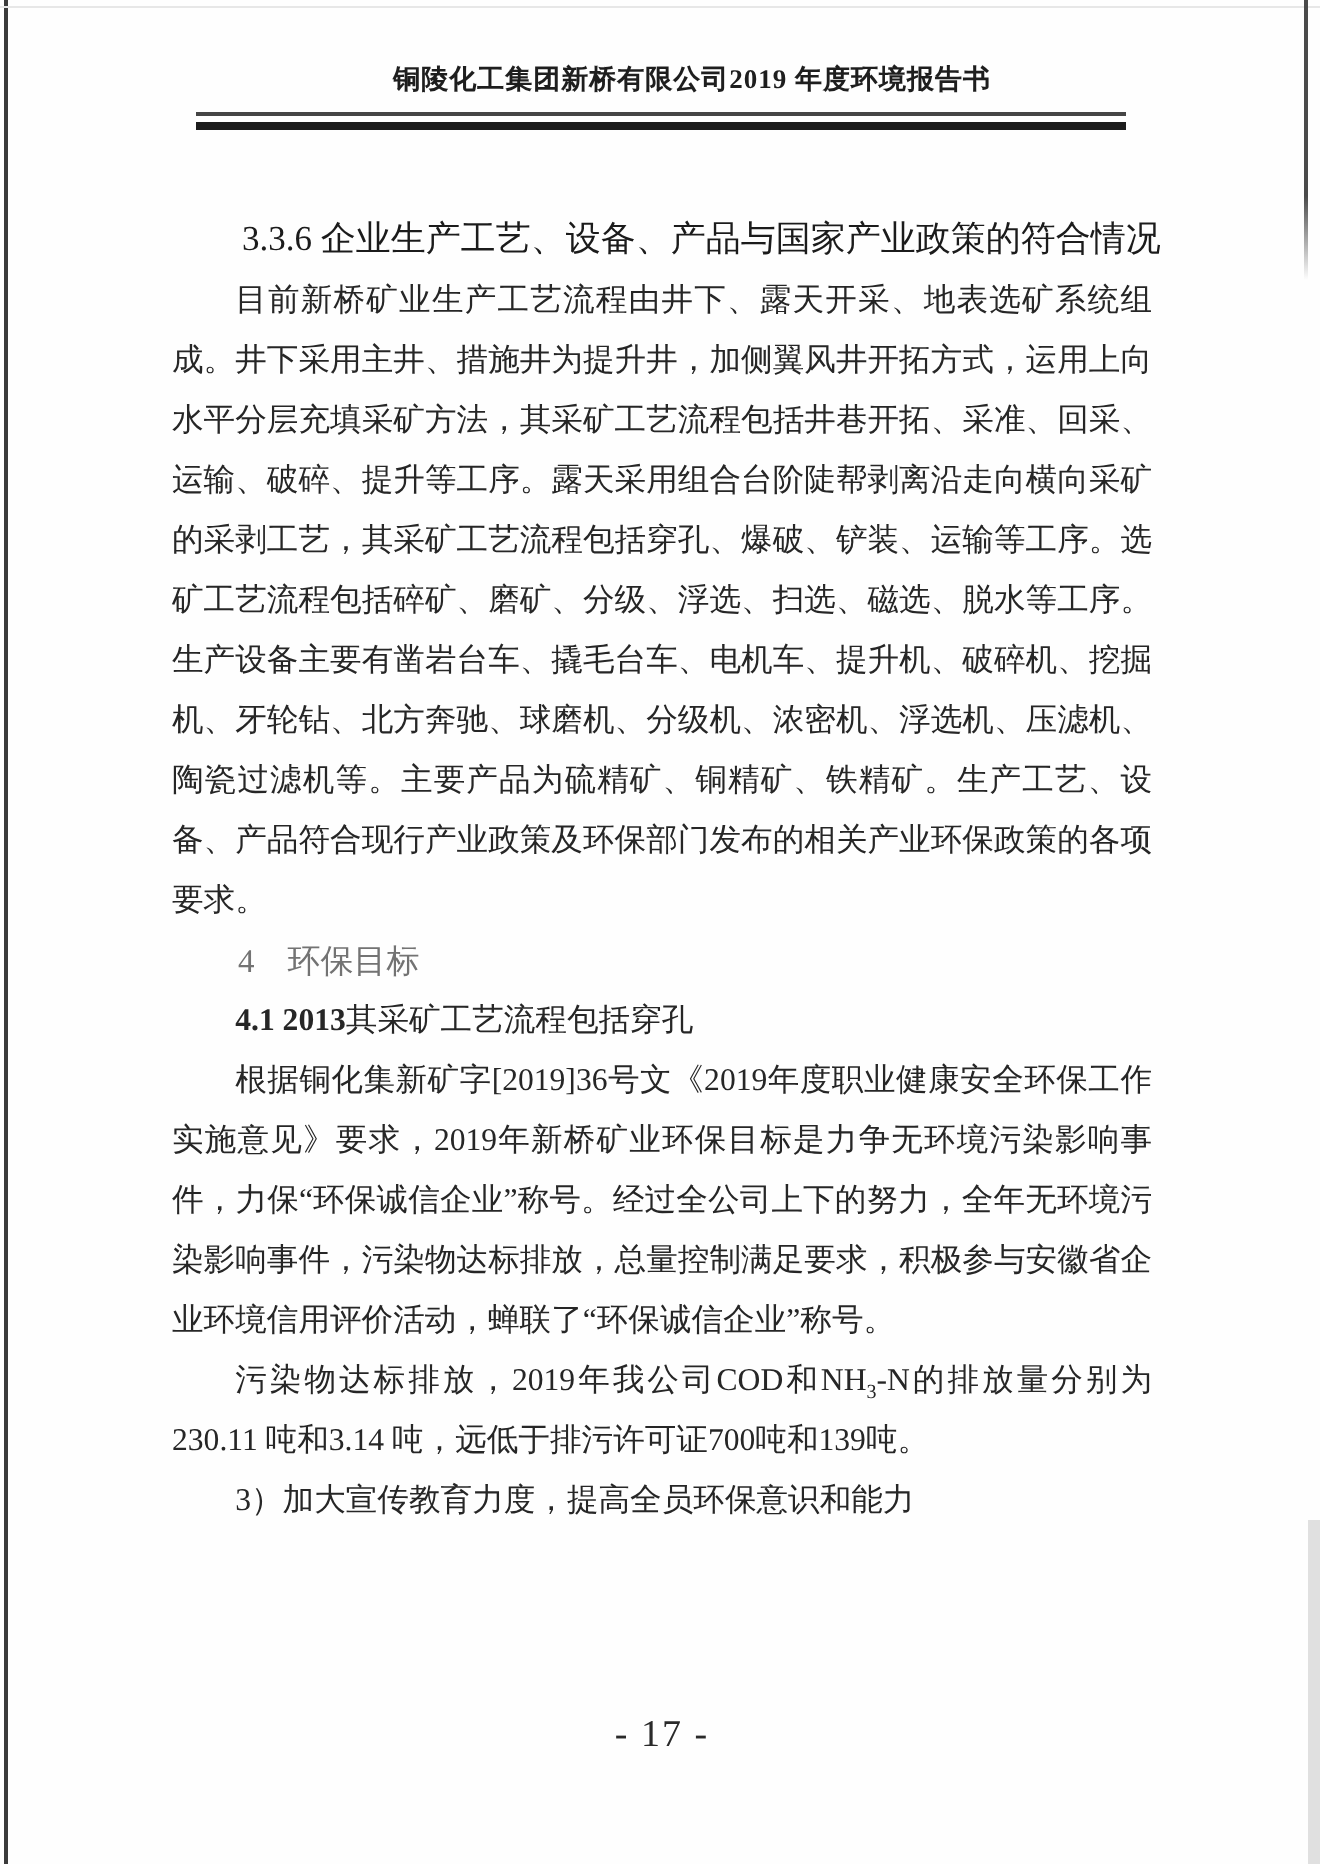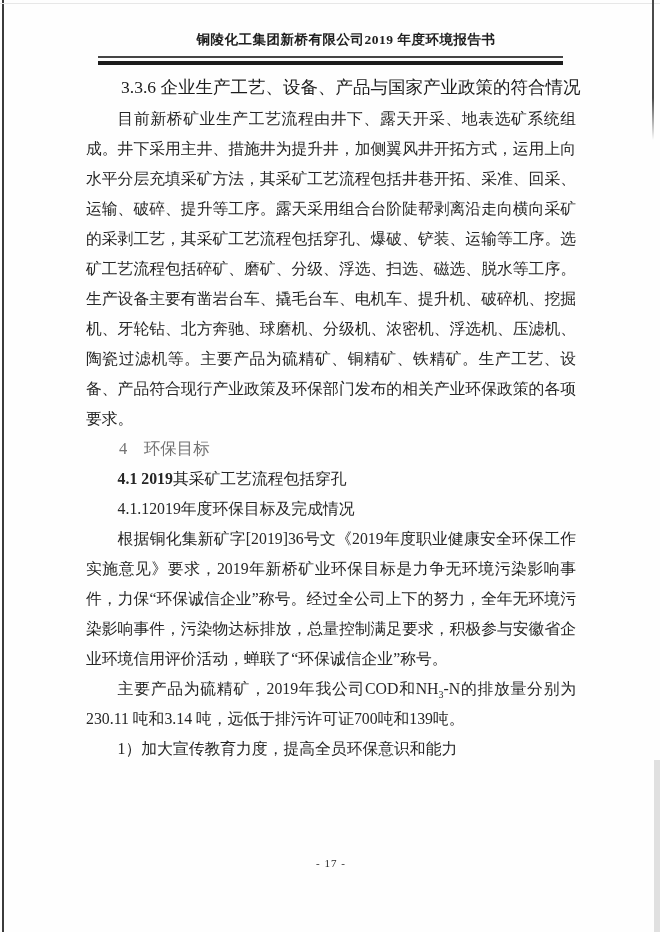--- a/index.html
+++ b/index.html
@@ -50,30 +50,30 @@
     position: absolute; left: 86px; top: 70px; width: 490px;
     font-size: 15.8px; line-height: 30px;
     text-align: justify; text-justify: inter-ideograph;
     color: #262626;
   }
   .doc-body p, .doc-body h2, .doc-body h3 {
     text-indent: 2em; font-weight: normal;
   }
   .h336 {
     font-size: 17.5px; line-height: 34px; color: #1b1b1b;
-    text-indent: 1.8em; white-space: nowrap;
+    text-indent: 1.8em; white-space: nowrap; margin-top: 32px;
   }
   .h4   { font-size: 16.5px; font-weight: bold; color: #737373; }
   .h41  { font-size: 15.8px; }
   .h41 .bold-run { font-weight: bold; }
   sub { font-size: 10px; line-height: 0; }
   
   .doc-footer {
     position: absolute; left: 86px; top: 857px; width: 490px;
-    text-align: center; font-size: 11px; color: #2a2a2a;
+    text-align: center; font-size: 19px; color: #2a2a2a;
     letter-spacing: 1px;
   }
 </style>
 </head>
 <body>
 
 <div class="page">
 
   <div class="edge-left"></div>
   <div class="edge-top"></div>
@@ -89,30 +89,29 @@
     </div>
   </div>
 
   <div class="doc-body">
     <h2 class="h336">3.3.6 企业生产工艺、设备、产品与国家产业政策的符合情况</h2>
 
     <p>目前新桥矿业生产工艺流程由井下、露天开采、地表选矿系统组成。井下采用主井、措施井为提升井，加侧翼风井开拓方式，运用上向水平分层充填采矿方法，其采矿工艺流程包括井巷开拓、采准、回采、运输、破碎、提升等工序。露天采用组合台阶陡帮剥离沿走向横向采矿的采剥工艺，其采矿工艺流程包括穿孔、爆破、铲装、运输等工序。选矿工艺流程包括碎矿、磨矿、分级、浮选、扫选、磁选、脱水等工序。生产设备主要有凿岩台车、撬毛台车、电机车、提升机、破碎机、挖掘机、牙轮钻、北方奔驰、球磨机、分级机、浓密机、浮选机、压滤机、陶瓷过滤机等。主要产品为硫精矿、铜精矿、铁精矿。生产工艺、设备、产品符合现行产业政策及环保部门发布的相关产业环保政策的各项要求。</p>
 
     <h2 class="h4">4　环保目标</h2>
 
-    <h3 class="h41"><span class="bold-run">4.1 2019</span><span>其采矿工艺流程包括穿孔</span></h3>
+    <h3 class="h41"><span class="bold-run">4.1 2013</span><span>其采矿工艺流程包括穿孔</span></h3>
 
-    <p>4.1.12019年度环保目标及完成情况</p>
 
     <p>根据铜化集新矿字[2019]36号文《2019年度职业健康安全环保工作实施意见》要求，2019年新桥矿业环保目标是力争无环境污染影响事件，力保“环保诚信企业”称号。经过全公司上下的努力，全年无环境污染影响事件，污染物达标排放，总量控制满足要求，积极参与安徽省企业环境信用评价活动，蝉联了“环保诚信企业”称号。</p>
 
-    <p><span>主要产品为硫精矿，2019年我公司COD和NH</span><sub>3</sub><span>-N的排放量分别为230.11 吨和3.14 吨，远低于排污许可证700吨和139吨。</span></p>
+    <p><span>污染物达标排放，2019年我公司COD和NH</span><sub>3</sub><span>-N的排放量分别为230.11 吨和3.14 吨，远低于排污许可证700吨和139吨。</span></p>
 
 
-    <p>1）加大宣传教育力度，提高全员环保意识和能力</p>
+    <p>3）加大宣传教育力度，提高全员环保意识和能力</p>
 
   </div>
 
   <div class="doc-footer">
     <span>- 17 -</span>
   </div>
 
 </div>
 
 </body></html>

